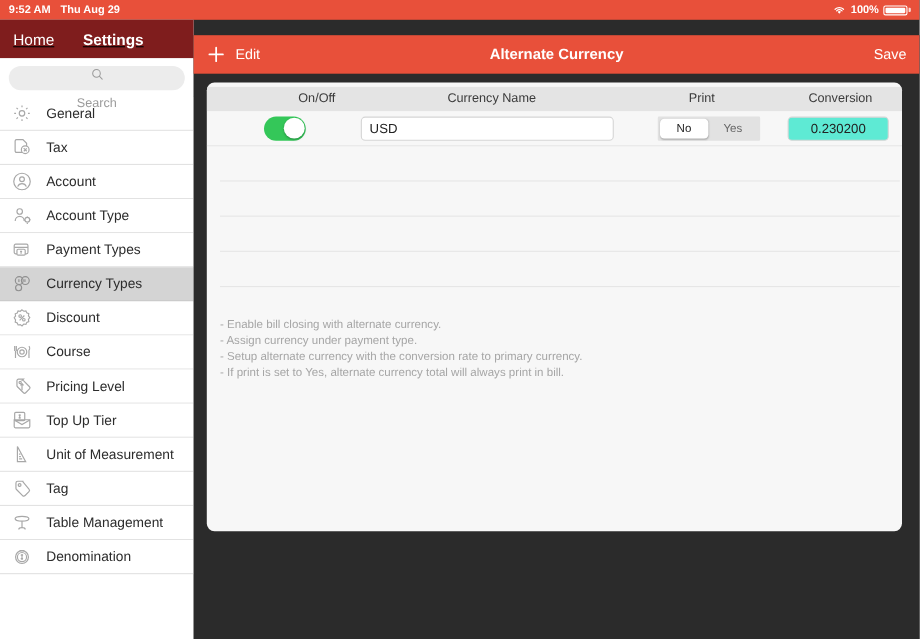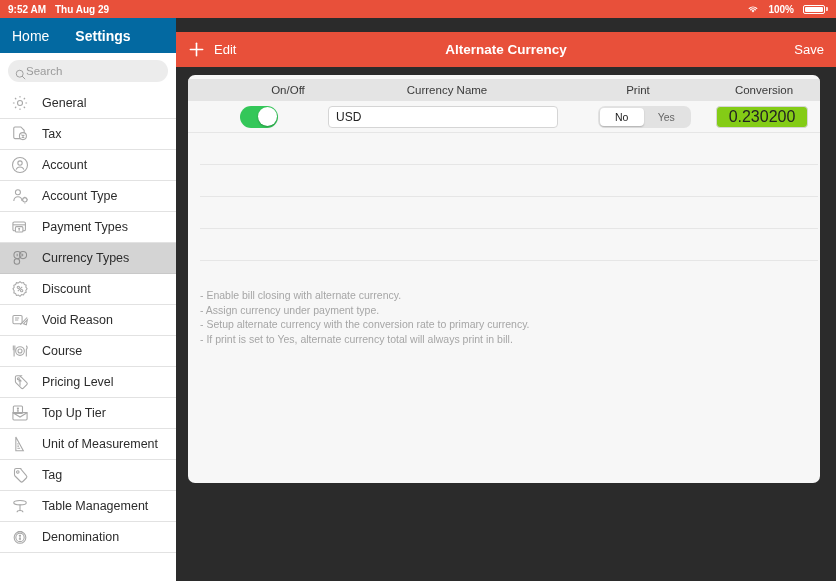--- a/index.html
+++ b/index.html
@@ -11,46 +11,46 @@
   }
   #app { position:relative; width:836px; height:581px; }
 
   
   .statusbar {
     position:absolute; top:0; left:0; width:836px; height:18px;
     background:#e8503a; color:#fff; font-size:10px; font-weight:bold;
     display:flex; align-items:center; padding:0 8px;
   }
   .sb-left { display:flex; align-items:center; gap:9px; }
-  .sb-right { margin-left:auto; display:flex; align-items:center; gap:9px; }
+  .sb-right { margin-left:auto; display:flex; align-items:center; gap:4px; }
   .wifi-ico { display:inline-block; width:12px; height:10px; }
   .batt { display:inline-flex; align-items:center; }
   .batt-body {
     width:22px; height:9px; border:1px solid #fff; border-radius:2px;
     padding:1px; display:block;
   }
   .batt-fill { display:block; width:100%; height:100%; background:#fff; border-radius:1px; }
   .batt-cap { width:2px; height:4px; background:#fff; border-radius:0 1px 1px 0; margin-left:1px; opacity:.8; }
 
   
   .leftcol {
     position:absolute; top:18px; left:0; width:176px; height:563px;
     background:#fff;
   }
   .left-nav {
-    height:35px; background:#0369a1; display:flex; align-items:center;
-    padding:0 12px; gap:26px;
+    height:35px; background:#7f1d1d; display:flex; align-items:center;
+    padding:0 12px; gap:26px;text-decoration:underline;
   }
   .left-nav .home { color:#fff; font-size:14px; }
   .left-nav .settings { color:#fff; font-size:14px; font-weight:bold; }
 
   .searchwrap { padding:7px 8px 6px 8px; background:#fff; }
   .searchbox {
     height:22px; background:#ececec; border-radius:11px;
-    display:flex; align-items:center; padding:0 7px; gap:0;
+    display:flex; align-items:center; padding:0 7px; gap:17px;flex-direction:column;
   }
   .searchbox .sico { width:11px; height:11px; flex:0 0 auto; }
   .searchbox .stxt { color:#9b9b9b; font-size:11.5px; }
 
   .navlist { height:505px; overflow:hidden; background:#fff; }
   .navrow {
     height:31px; display:flex; align-items:center; gap:12px;
     padding:0 0 0 10px; border-bottom:1px solid #e2e2e2;
     background:#fff;
   }
@@ -105,34 +105,34 @@
     box-shadow:0 1px 2px rgba(0,0,0,.28);
   }
   .cell-name { width:248px; padding-right:18px; }
   .inp-name {
     width:100%; height:22px; background:#fff; border:1px solid #d5d5d5;
     border-radius:4px; font-size:12px; color:#222; padding:0 7px;
     font-family:"Liberation Sans", sans-serif; outline:none;
   }
   .cell-print { width:136px; display:flex; justify-content:center; }
   .seg {
-    display:flex; background:#e2e2e2; border-radius:7px; padding:2px; width:93px; height:22px;
+    display:flex; background:#e2e2e2; border-radius:1px; padding:2px; width:93px; height:22px;
   }
   .seg .opt {
     flex:1; display:flex; align-items:center; justify-content:center;
     font-size:10.5px; color:#666; border-radius:4px;
   }
   .seg .opt.on {
     background:#fff; color:#1d1d1d;
     box-shadow:0 1px 1.5px rgba(0,0,0,.22);
   }
   .cell-conv { width:100px; display:flex; justify-content:center; }
   .inp-conv {
-    width:92px; height:22px; background:#84cc16; border:1px solid #d5d5d5;
-    border-radius:4px; font-size:16px; color:#222; text-align:center;
+    width:92px; height:22px; background:#5eead4; border:1px solid #d5d5d5;
+    border-radius:4px; font-size:12px; color:#222; text-align:center;
     font-family:"Liberation Sans", sans-serif; outline:none;
   }
 
   .emptyrow { height:32px; margin-left:12px; margin-right:2px; border-bottom:1px solid #e6e6e6; }
 
   .notes { padding:27px 8px 0 12px; }
   .notes div { font-size:10.5px; color:#a6a6a6; line-height:14.7px; }
 
   .hscroll {
     position:absolute; left:205px; bottom:3px; width:430px; height:4px;
@@ -241,29 +241,20 @@
           <span class="ico"><svg viewBox="0 0 24 24" width="20" height="20" fill="none" stroke="currentColor" stroke-width="1.25">
               <path d="M12 3.2l1.9 1.5 2.4-.4.9 2.2 2.2.9-.4 2.4 1.5 1.9-1.5 1.9.4 2.4-2.2.9-.9 2.2-2.4-.4L12 20.8l-1.9-1.5-2.4.4-.9-2.2-2.2-.9.4-2.4L3.5 11.8l1.5-1.9-.4-2.4 2.2-.9.9-2.2 2.4.4z"></path>
               <circle cx="10" cy="10" r="1.4"></circle>
               <circle cx="14" cy="14" r="1.4"></circle>
               <path d="M14.6 9.4l-5.2 5.2"></path>
             </svg></span>
           <span class="lbl">Discount</span>
         </div>
         <div class="navrow">
           <span class="ico"><svg viewBox="0 0 24 24" width="20" height="20" fill="none" stroke="currentColor" stroke-width="1.3">
-              <rect x="3.5" y="6.5" width="11" height="10" rx="1.4"></rect>
-              <path d="M6 9.5h5M6 12h4"></path>
-              <path d="M12.5 17.5l8-8.5"></path>
-              <path d="M16.2 16.5l4.6-4.8-1.2 6z" fill="#fff"></path>
-            </svg></span>
-          <span class="lbl">Void Reason</span>
-        </div>
-        <div class="navrow">
-          <span class="ico"><svg viewBox="0 0 24 24" width="20" height="20" fill="none" stroke="currentColor" stroke-width="1.3">
               <circle cx="12" cy="12" r="5.2"></circle>
               <circle cx="12" cy="12" r="2.4"></circle>
               <path d="M4 5.5v5.5M5.8 5.5v5.5M4.9 11v7.5"></path>
               <path d="M19.6 5.5c1 1.2 1 3.6 0 4.8v8.2"></path>
             </svg></span>
           <span class="lbl">Course</span>
         </div>
         <div class="navrow">
           <span class="ico"><svg viewBox="0 0 24 24" width="20" height="20" fill="none" stroke="currentColor" stroke-width="1.3">
               <path d="M13.6 4.4H8.2A1.7 1.7 0 0 0 6.5 6.1v5.4c0 .5.2.9.5 1.2l6.6 6.6a1.7 1.7 0 0 0 2.4 0l4.2-4.2a1.7 1.7 0 0 0 0-2.4l-6.6-6.6a1.7 1.7 0 0 0-1.2-.5z"></path>

